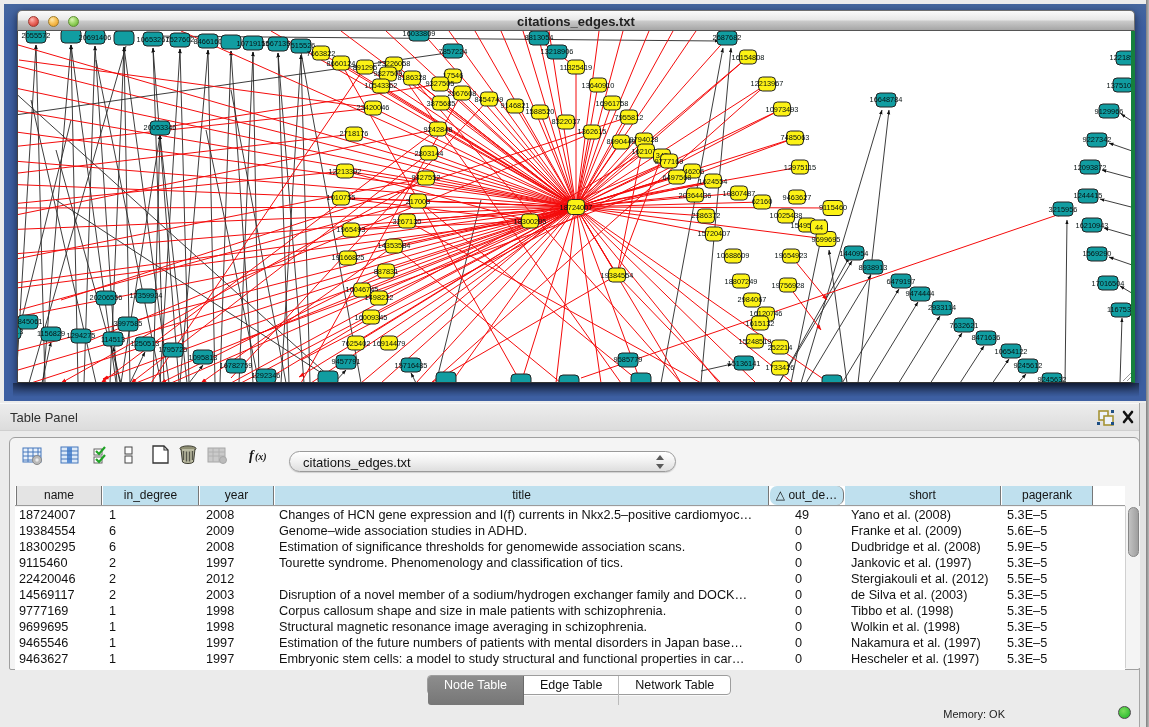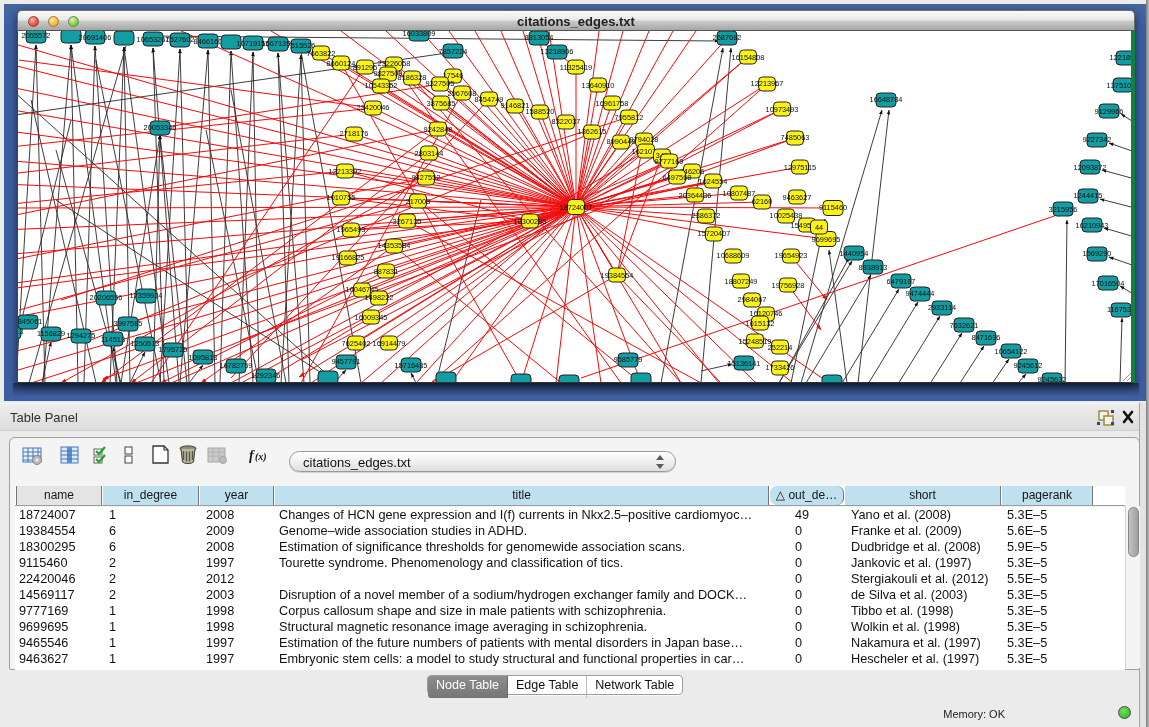--- a/index.html
+++ b/index.html
@@ -64,21 +64,21 @@
 .c4 { left:736px; width:72px;margin-left:44px; }
 .c5 { left:836px; width:155px; }
 .c6 { left:992px; width:95px; }
 #vscroll { position:absolute; left:1115px; top:68px; width:15px; height:162px; background:#f4f4f4; border-left:1px solid #d0d0d0;}
 #vthumb { position:absolute; left:1.5px; top:1px; width:11px; height:50px; border-radius:6px;
   background:linear-gradient(90deg,#c2c2c2,#9f9f9f); border:1px solid #858585; }
 
 
 #tabs { position:absolute; left:427px; top:675px; height:20px; border:1px solid #9d9d9d; border-radius:4px;
   background:#fff; box-shadow:0 1px 0 rgba(255,255,255,0.7); font-size:12.5px; }
-.tab { display:inline-block; height:22px; line-height:18px; padding:0 8px; color:#111; border-right:1px solid #bbb; vertical-align:top;}
+.tab { display:inline-block; height:29px; line-height:18px; padding:0 16px; color:#111; border-right:1px solid #bbb; vertical-align:top;}
 .tab.sel { background:linear-gradient(180deg,#8d8d8d,#767676); color:#fff; border-radius:3px 0 0 3px; border-right:1px solid #6a6a6a; }
 .tab.last { border-right:none; }
 
 #status { position:absolute; left:0; top:695px; width:1038px; height:32px; }
 #memtxt { position:absolute; right:33px; top:13px; font-size:11px; color:#222; }
 #memdot { position:absolute; left:1118px; top:706px; width:13px; height:13px; border-radius:50%;
   background:radial-gradient(circle at 40% 35%, #7ade5c, #35c035 70%); border:1.5px solid #4a4a4a; }
 </style></head>
 <body>
 <div id="stage">

